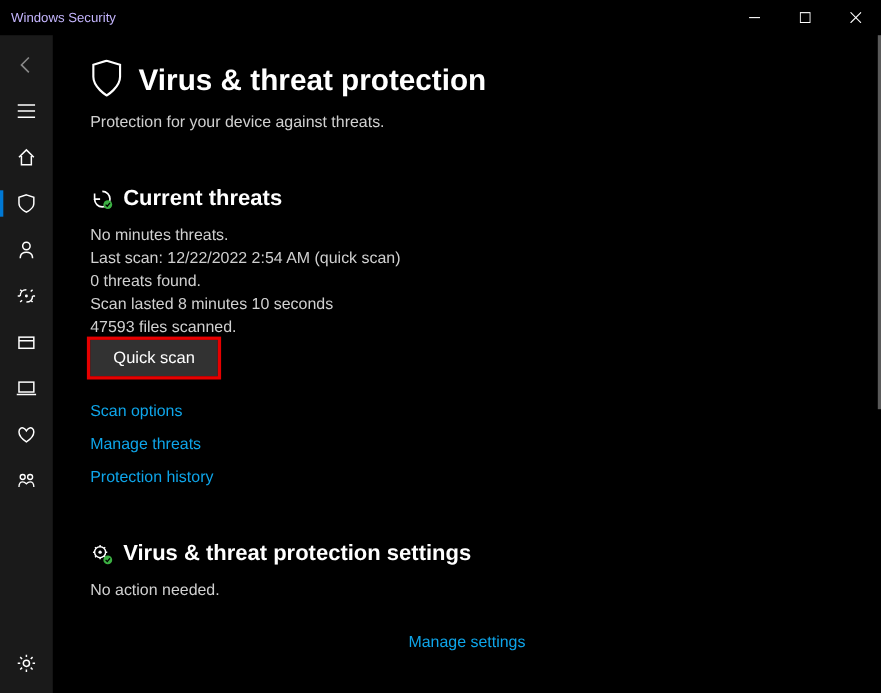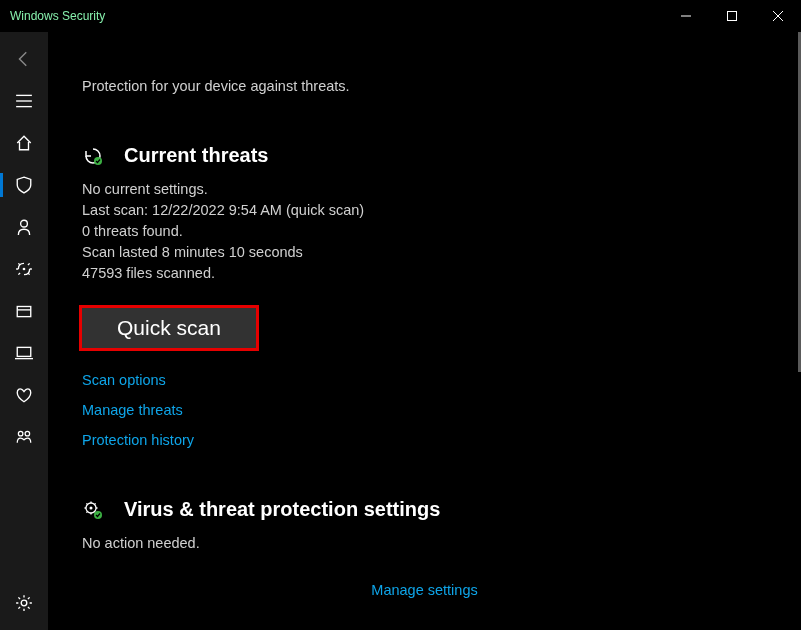--- a/index.html
+++ b/index.html
@@ -1,39 +1,39 @@
 <!DOCTYPE html>
 <html><head>
 <meta charset="utf-8">
 <style>
 * { margin: 0; padding: 0; box-sizing: border-box; font-family: "Segoe UI", Arial, sans-serif; }
 body { background: #000; color: #fff; width: 801px; height: 630px; overflow: hidden; position: relative; }
 .titlebar { height: 32px; display: flex; align-items: center; justify-content: space-between; padding-left: 10px; }
-.titlebar-title { font-size: 12px; color: #86efac; }
+.titlebar-title { font-size: 12px; color: #c4b5fd; }
 .titlebar-controls { display: flex; height: 100%; }
 .titlebar-btn { width: 46px; height: 32px; display: flex; align-items: center; justify-content: center; color: #fff; }
 .titlebar-btn svg { width: 10px; height: 10px; }
 .layout { display: flex; height: calc(100% - 32px); }
 .sidebar { width: 48px; background: #1a1a1a; display: flex; flex-direction: column; padding-top: 6px; position: relative; }
 .sidebar-item { width: 48px; height: 42px; display: flex; align-items: center; justify-content: center; color: #fff; cursor: pointer; position: relative; }
 .sidebar-item.selected::before { content: ""; position: absolute; left: 0; top: 9px; bottom: 9px; width: 3px; background: #0078d4; }
 .sidebar-bottom { margin-top: auto; margin-bottom: 6px; }
 .content { flex: 1; padding: 22px 34px; overflow-y: auto; position: relative; }
 .scroll-indicator { position: absolute; right: 0; top: 32px; width: 3px; height: 340px; background: #5a5a5a; }
 .page-header { display: flex; align-items: center; gap: 14px; }
 .page-header svg { width: 30px; height: 34px; flex-shrink: 0; }
 .page-title { font-size: 27px; font-weight: 600; }
-.page-sub { margin-top: 24px; font-size: 14.5px; color: #d0d0d0; }
+.page-sub { margin-top: 10px; font-size: 14.5px; color: #d0d0d0; }
 .section { margin-top: 50px; }
-.section-header { display: flex; align-items: center; gap: 20px; }
+.section-header { display: flex; align-items: center; gap: 8px; }
 .section-header .sicon { width: 22px; height: 22px; flex-shrink: 0; display:flex; align-items:center; justify-content:center; }
 .section-title { font-size: 20px; font-weight: 600; }
 .section-body { margin-top: 12px; font-size: 14.5px; color: #d0d0d0; }
 .section-body p { line-height: 1.45; }
-.quick-btn { margin-top: 24px; padding: 8px 35px; background: #323232; color: #fff; border: none; font-size: 21px; cursor: pointer; outline: 3px solid #e60000; outline-offset: 0; }
+.quick-btn { padding: 8px 21px; background: #323232; color: #fff; border: none; font-size: 15px; cursor: pointer; outline: 3px solid #e60000; outline-offset: 0; }
 .links { margin-top: 24px; display: flex; flex-direction: column; gap: 14px; }
 .link { color: #0ea5e9; font-size: 14.5px; cursor: pointer; width: fit-content; }
 .sidebar svg { width: 18px; height: 18px; }
 </style>
 </head>
 <body>
 
 <div class="titlebar">
   <span class="titlebar-title">Windows Security</span>
   <div class="titlebar-controls">
@@ -118,37 +118,45 @@
     </div>
     <div class="sidebar-item sidebar-bottom">
       <svg viewBox="0 0 16 16">
           <circle cx="8" cy="8" r="2.5" fill="none" stroke="#fff" stroke-width="1.2"></circle>
           <path d="M8 1 V3 M8 13 V15 M1 8 H3 M13 8 H15 M3 3 L4.5 4.5 M11.5 11.5 L13 13 M3 13 L4.5 11.5 M11.5 4.5 L13 3" stroke="#fff" stroke-width="1.2"></path>
         </svg>
     </div>
   </div>
 
   <div class="content">
+    <div class="page-header">
+      <span>
+        <svg viewBox="0 0 24 28">
+            <path d="M12 1 L22 4 V13 C22 21 12 27 12 27 C12 27 2 21 2 13 V4 Z" fill="none" stroke="#fff" stroke-width="1.6"></path>
+          </svg>
+      </span>
+      <h1 class="page-title">Virus &amp; threat protection</h1>
+    </div>
     <p class="page-sub">Protection for your device against threats.</p>
 
     <div class="section">
       <div class="section-header">
         <span class="sicon">
           <svg viewBox="0 0 20 20" width="20" height="20">
               <path d="M10 3 A7 7 0 1 1 3 10" fill="none" stroke="#fff" stroke-width="1.5"></path>
               <path d="M3 5 L3 10 L8 10" fill="none" stroke="#fff" stroke-width="1.5"></path>
               <circle cx="15" cy="15" r="4" fill="#3cb043"></circle>
               <path d="M13 15 L14.5 16.5 L17 13.5" fill="none" stroke="#000" stroke-width="1.2"></path>
             </svg>
         </span>
         <h2 class="section-title">Current threats</h2>
       </div>
       <div class="section-body">
-        <p>No current settings.</p>
-        <p>Last scan: 12/22/2022 9:54 AM (quick scan)</p>
+        <p>No minutes threats.</p>
+        <p>Last scan: 12/22/2022 2:54 AM (quick scan)</p>
         <p>0 threats found.</p>
         <p>Scan lasted 8 minutes 10 seconds</p>
         <p>47593 files scanned.</p>
       </div>
       <button class="quick-btn">Quick scan</button>
       <div class="links">
         <span class="link">Scan options</span>
         <span class="link">Manage threats</span>
         <span class="link">Protection history</span>
       </div>

